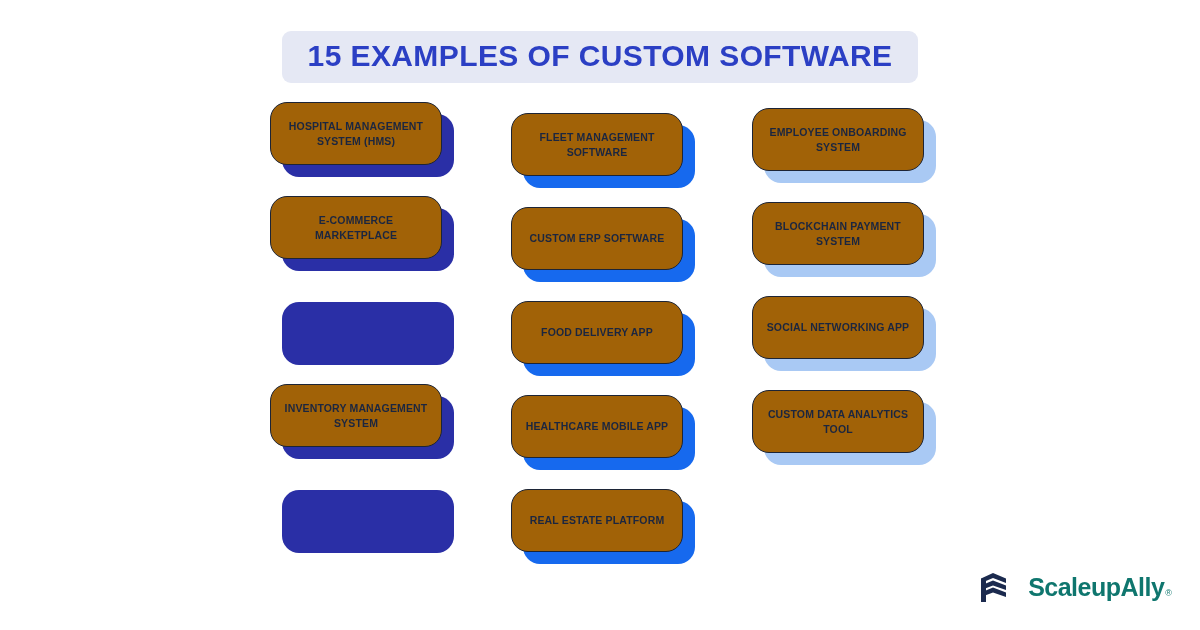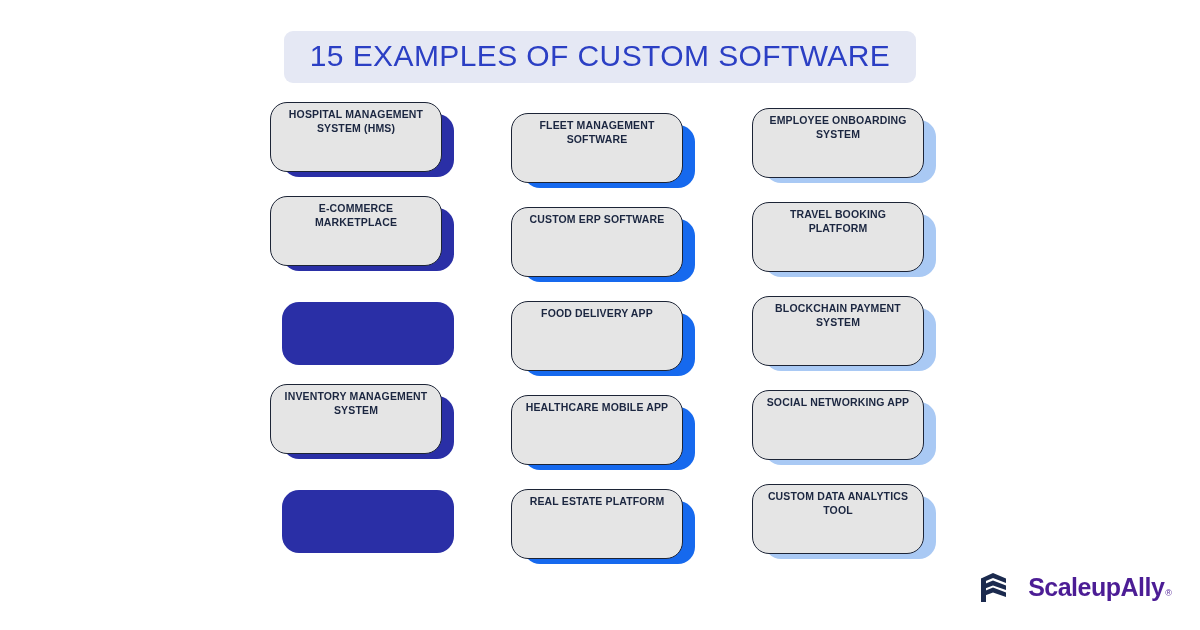--- a/index.html
+++ b/index.html
@@ -20,21 +20,21 @@
     padding-top: 31px;
   }
   .title-band {
     background: #e5e8f4;
     border-radius: 9px;
     padding: 10px 26px 12px 26px;
     display: inline-block;
   }
   .title-text {
     font-size: 30px;
-    font-weight: normal;
+    font-weight: bold;
     color: #2b3fc4;
     letter-spacing: 0.4px;
     white-space: nowrap;
     line-height: 1;
   }
 
   
   .grid {
     position: absolute;
     top: 102px;
@@ -68,25 +68,26 @@
   }
   .sh-0 { background: #2a2fa6; }
   .sh-1 { background: #1669ee; }
   .sh-2 { background: #a9c9f4; }
 
   .card {
     position: absolute;
     left: 0;
     top: 0;
     width: 172px;
-    height: 70px;
-    background: #e5e5e5;
+    height: 63px;
+    background: #a16207;
     border: 1.4px solid #1c2436;
     border-radius: 17px;
     display: flex;
+    align-items: center;
     justify-content: center;
     padding: 4px 7px;
   }
   .card-label {
     font-size: 10.5px;
     font-weight: bold;
     color: #1b2640;
     text-align: center;
     line-height: 1.38;
     letter-spacing: 0.15px;
@@ -104,21 +105,21 @@
     gap: 7px;
   }
   .logo-mark {
     width: 31px;
     height: 33px;
     flex: none;
   }
   .logo-text {
     font-size: 25px;
     line-height: 1;
-    color: #4c1d95;
+    color: #0f766e;
     display: flex;
     align-items: baseline;
     margin-left: 12px;
   }
   .logo-bold { font-weight: bold; letter-spacing: -0.5px; }
   .logo-light { font-weight: 700; letter-spacing: -0.5px; }
   .logo-reg { font-size: 9px; margin-left: 1px; }
 </style>
 </head>
 <body>
@@ -186,26 +187,20 @@
         <div class="card">
           <div class="card-label">REAL ESTATE PLATFORM</div>
         </div>
       </div>
     </div>
     <div class="column col-2">
       <div class="card-slot">
         <div class="card-shadow sh-2"></div>
         <div class="card">
           <div class="card-label">EMPLOYEE ONBOARDING SYSTEM</div>
-        </div>
-      </div>
-      <div class="card-slot">
-        <div class="card-shadow sh-2"></div>
-        <div class="card">
-          <div class="card-label">TRAVEL BOOKING PLATFORM</div>
         </div>
       </div>
       <div class="card-slot">
         <div class="card-shadow sh-2"></div>
         <div class="card">
           <div class="card-label">BLOCKCHAIN PAYMENT SYSTEM</div>
         </div>
       </div>
       <div class="card-slot">
         <div class="card-shadow sh-2"></div>

